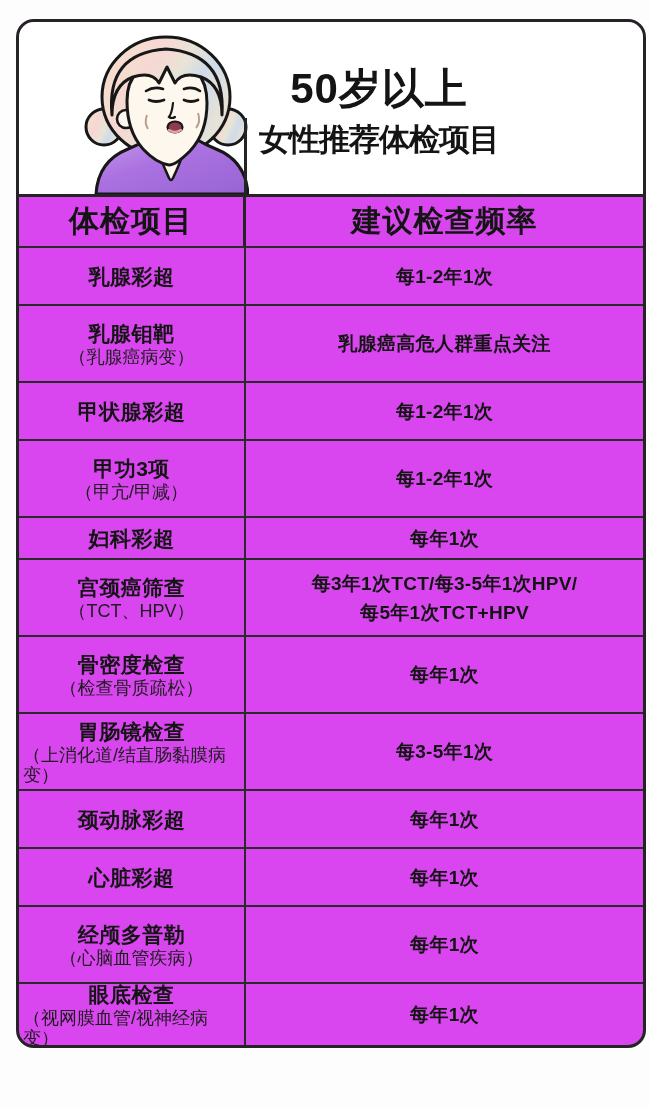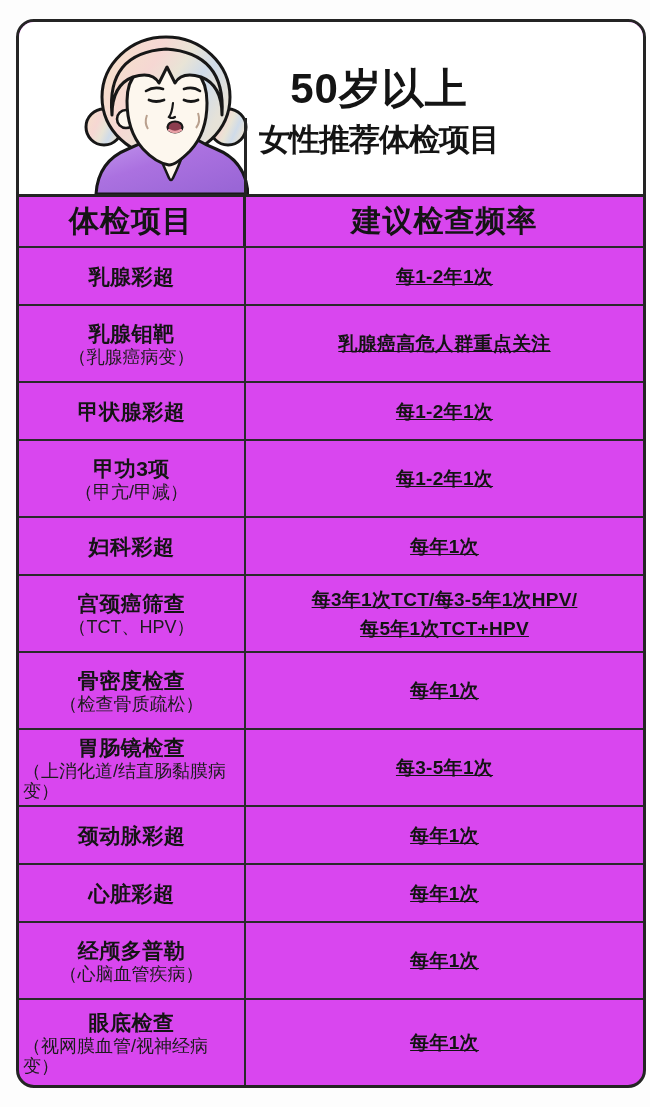--- a/index.html
+++ b/index.html
@@ -31,21 +31,21 @@
   }
   .hdr-cell{
     display:flex;align-items:center;justify-content:center;
     font-size:30px;font-weight:bold;letter-spacing:1px;
   }
   .hdr-cell.left{width:227px;border-right:3px solid #242424;box-sizing:border-box;}
   .hdr-cell.right{flex:1;}
   .row{display:flex;box-sizing:border-box;border-top:2px solid #2a2a2a;}
   .cell{display:flex;flex-direction:column;align-items:center;justify-content:center;}
   .cell.item{width:227px;border-right:2px solid #2a2a2a;box-sizing:border-box;padding:16px 4px;}
-  .cell.freq{flex:1;padding:2px 8px;text-decoration:underline;}
+  .cell.freq{flex:1;padding:2px 8px;}
   .item-main{font-size:21px;font-weight:bold;line-height:27px;letter-spacing:0.5px;}
   .item-sub{font-size:18px;font-weight:500;line-height:20px;color:#1c1c1c;}
   .freq-line{font-size:19px;font-weight:600;line-height:29px;letter-spacing:0.3px;text-align:center;}
 </style>
 </head>
 <body>
 
 <div class="poster-table">
 
   <div class="header-area">
@@ -143,21 +143,21 @@
   <div class="row" style="height: 77px;">
     <div class="cell item">
       <div class="item-main">甲功3项</div>
       <div class="item-sub">（甲亢/甲减）</div>
     </div>
     <div class="cell freq">
           <div class="freq-line">每1-2年1次</div>
         </div>
   </div>
 
-  <div class="row" style="height: 58px;">
+  <div class="row" style="height: 42px;">
     <div class="cell item">
       <div class="item-main">妇科彩超</div>
 
     </div>
     <div class="cell freq">
           <div class="freq-line">每年1次</div>
         </div>
   </div>
 
   <div class="row" style="height: 77px;">
@@ -214,21 +214,21 @@
   <div class="row" style="height: 77px;">
     <div class="cell item">
       <div class="item-main">经颅多普勒</div>
       <div class="item-sub">（心脑血管疾病）</div>
     </div>
     <div class="cell freq">
           <div class="freq-line">每年1次</div>
         </div>
   </div>
 
-  <div class="row" style="height: 87px; justify-content: flex-end;">
+  <div class="row" style="height: 63px; justify-content: flex-end;">
     <div class="cell item">
       <div class="item-main">眼底检查</div>
       <div class="item-sub">（视网膜血管/视神经病变）</div>
     </div>
     <div class="cell freq">
           <div class="freq-line">每年1次</div>
         </div>
   </div>
 </div>
 </div>

